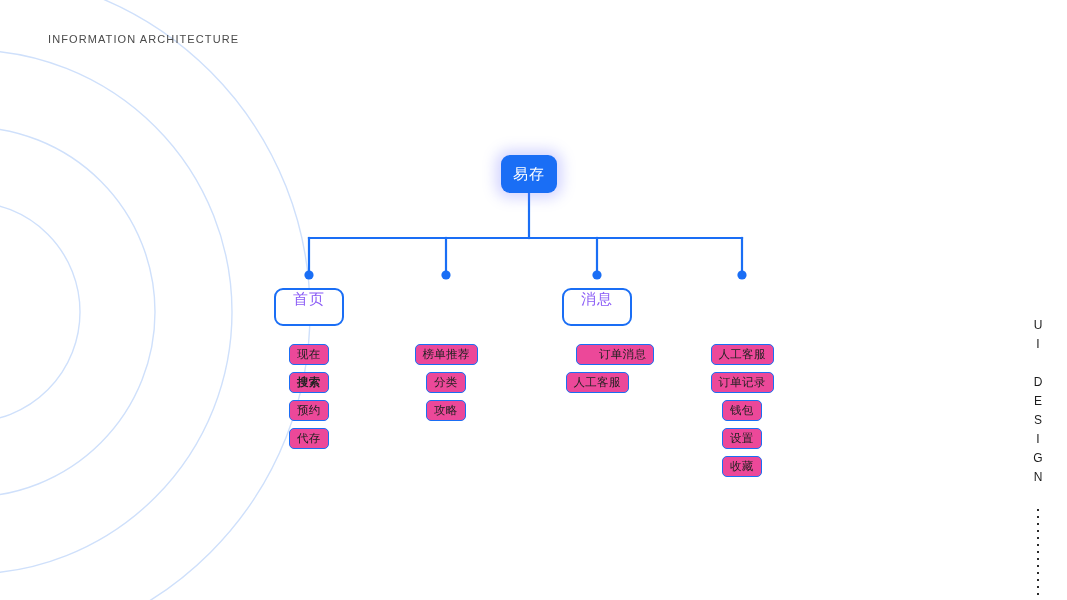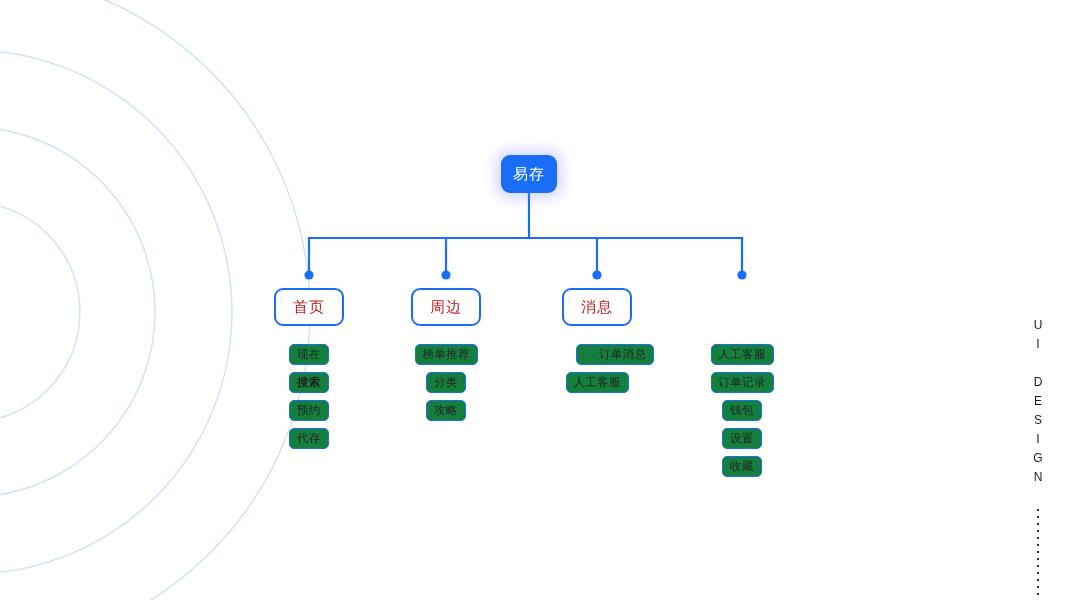--- a/index.html
+++ b/index.html
@@ -125,36 +125,36 @@
 
   
   .l2-node {
     position: absolute;
     width: 70px;
     height: 38px;
     border: 2px solid #1a6ef5;
     border-radius: 9px;
     background: #ffffff;
     display: flex;
-    align-items: center;
+    align-items: flex-start;
     justify-content: center;
-    color: #b91c1c;
+    color: #8b5cf6;
     font-size: 15px;
     letter-spacing: 1px;
     box-sizing: border-box;
     cursor: pointer;
   }
 
   
   .leaf-node {
     position: absolute;
     height: 21px;
     border: 1.6px solid #1a6ef5;
     border-radius: 5px;
-    background: #15803d;
+    background: #ec4899;
     display: flex;
     align-items: center;
     justify-content: center;
     color: #222222;
     font-size: 11.5px;
     letter-spacing: 0.3px;
     box-sizing: border-box;
     padding: 0 7px;
     white-space: nowrap;
     cursor: pointer;
@@ -166,20 +166,21 @@
 <svg id="decor-arcs" viewBox="0 0 1067 600" xmlns="http://www.w3.org/2000/svg">
   <g fill="none" stroke="#cfe0fb" stroke-width="1.4">
     <circle cx="-30" cy="312" r="110"></circle>
     <circle cx="-30" cy="312" r="185"></circle>
     <circle cx="-30" cy="312" r="262"></circle>
     <circle cx="-30" cy="312" r="340"></circle>
   </g>
 </svg>
 
 <div class="header">
+  <div class="header-subtitle">INFORMATION ARCHITECTURE</div>
 </div>
 
 <div class="side-label">
   <div class="side-label-text">UI DESIGN</div>
   <div class="side-dots">
     <i></i>
       <i></i>
       <i></i>
       <i></i>
       <i></i>
@@ -219,23 +220,20 @@
     </div>
     <div class="leaf-node" style="top: 372px; left: 289px; font-weight: bold;">
       <span>搜索</span>
     </div>
     <div class="leaf-node" style="top: 400px; left: 289px;">
       <span>预约</span>
     </div>
     <div class="leaf-node" style="top: 428px; left: 289px;">
       <span>代存</span>
     </div>
-    <div class="l2-node" style="left: 411px; top: 288px;">
-      <span>周边</span>
-    </div>
     <div class="leaf-node" style="top: 344px; left: 414.5px;">
       <span>榜单推荐</span>
     </div>
     <div class="leaf-node" style="top: 372px; left: 426px;">
       <span>分类</span>
     </div>
     <div class="leaf-node" style="top: 400px; left: 426px;">
       <span>攻略</span>
     </div>
     <div class="l2-node" style="left: 562px; top: 288px;">

